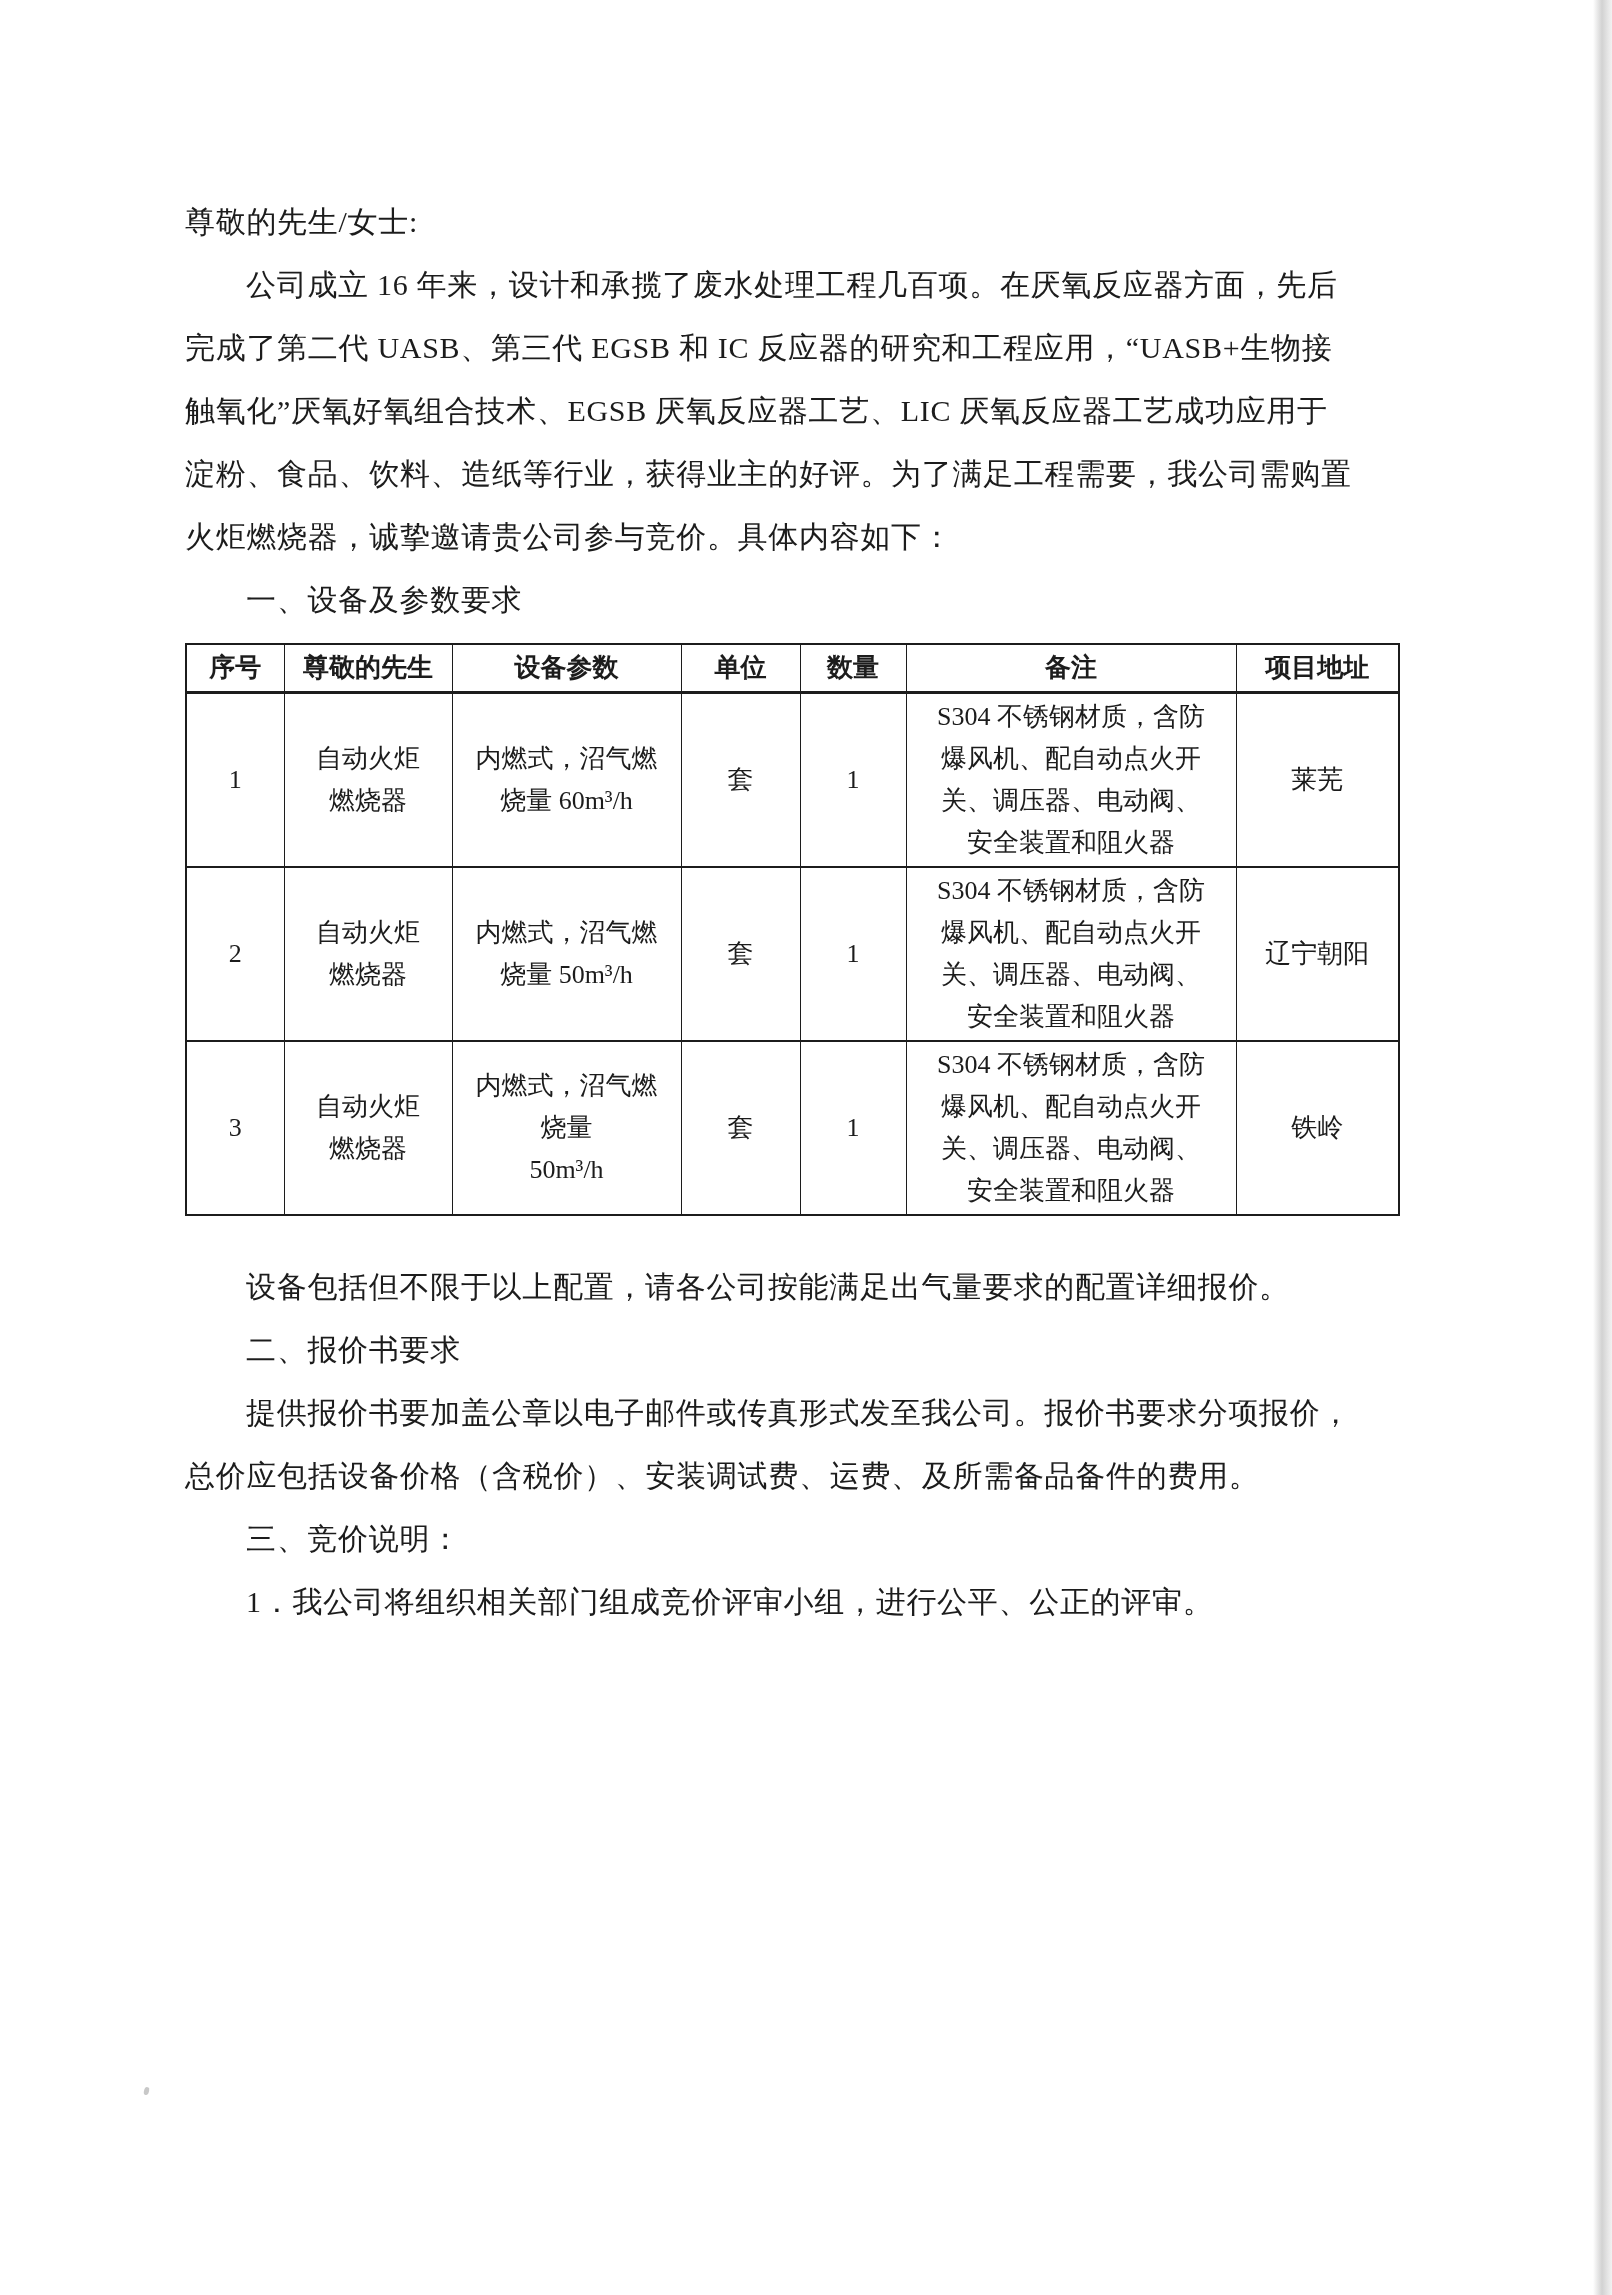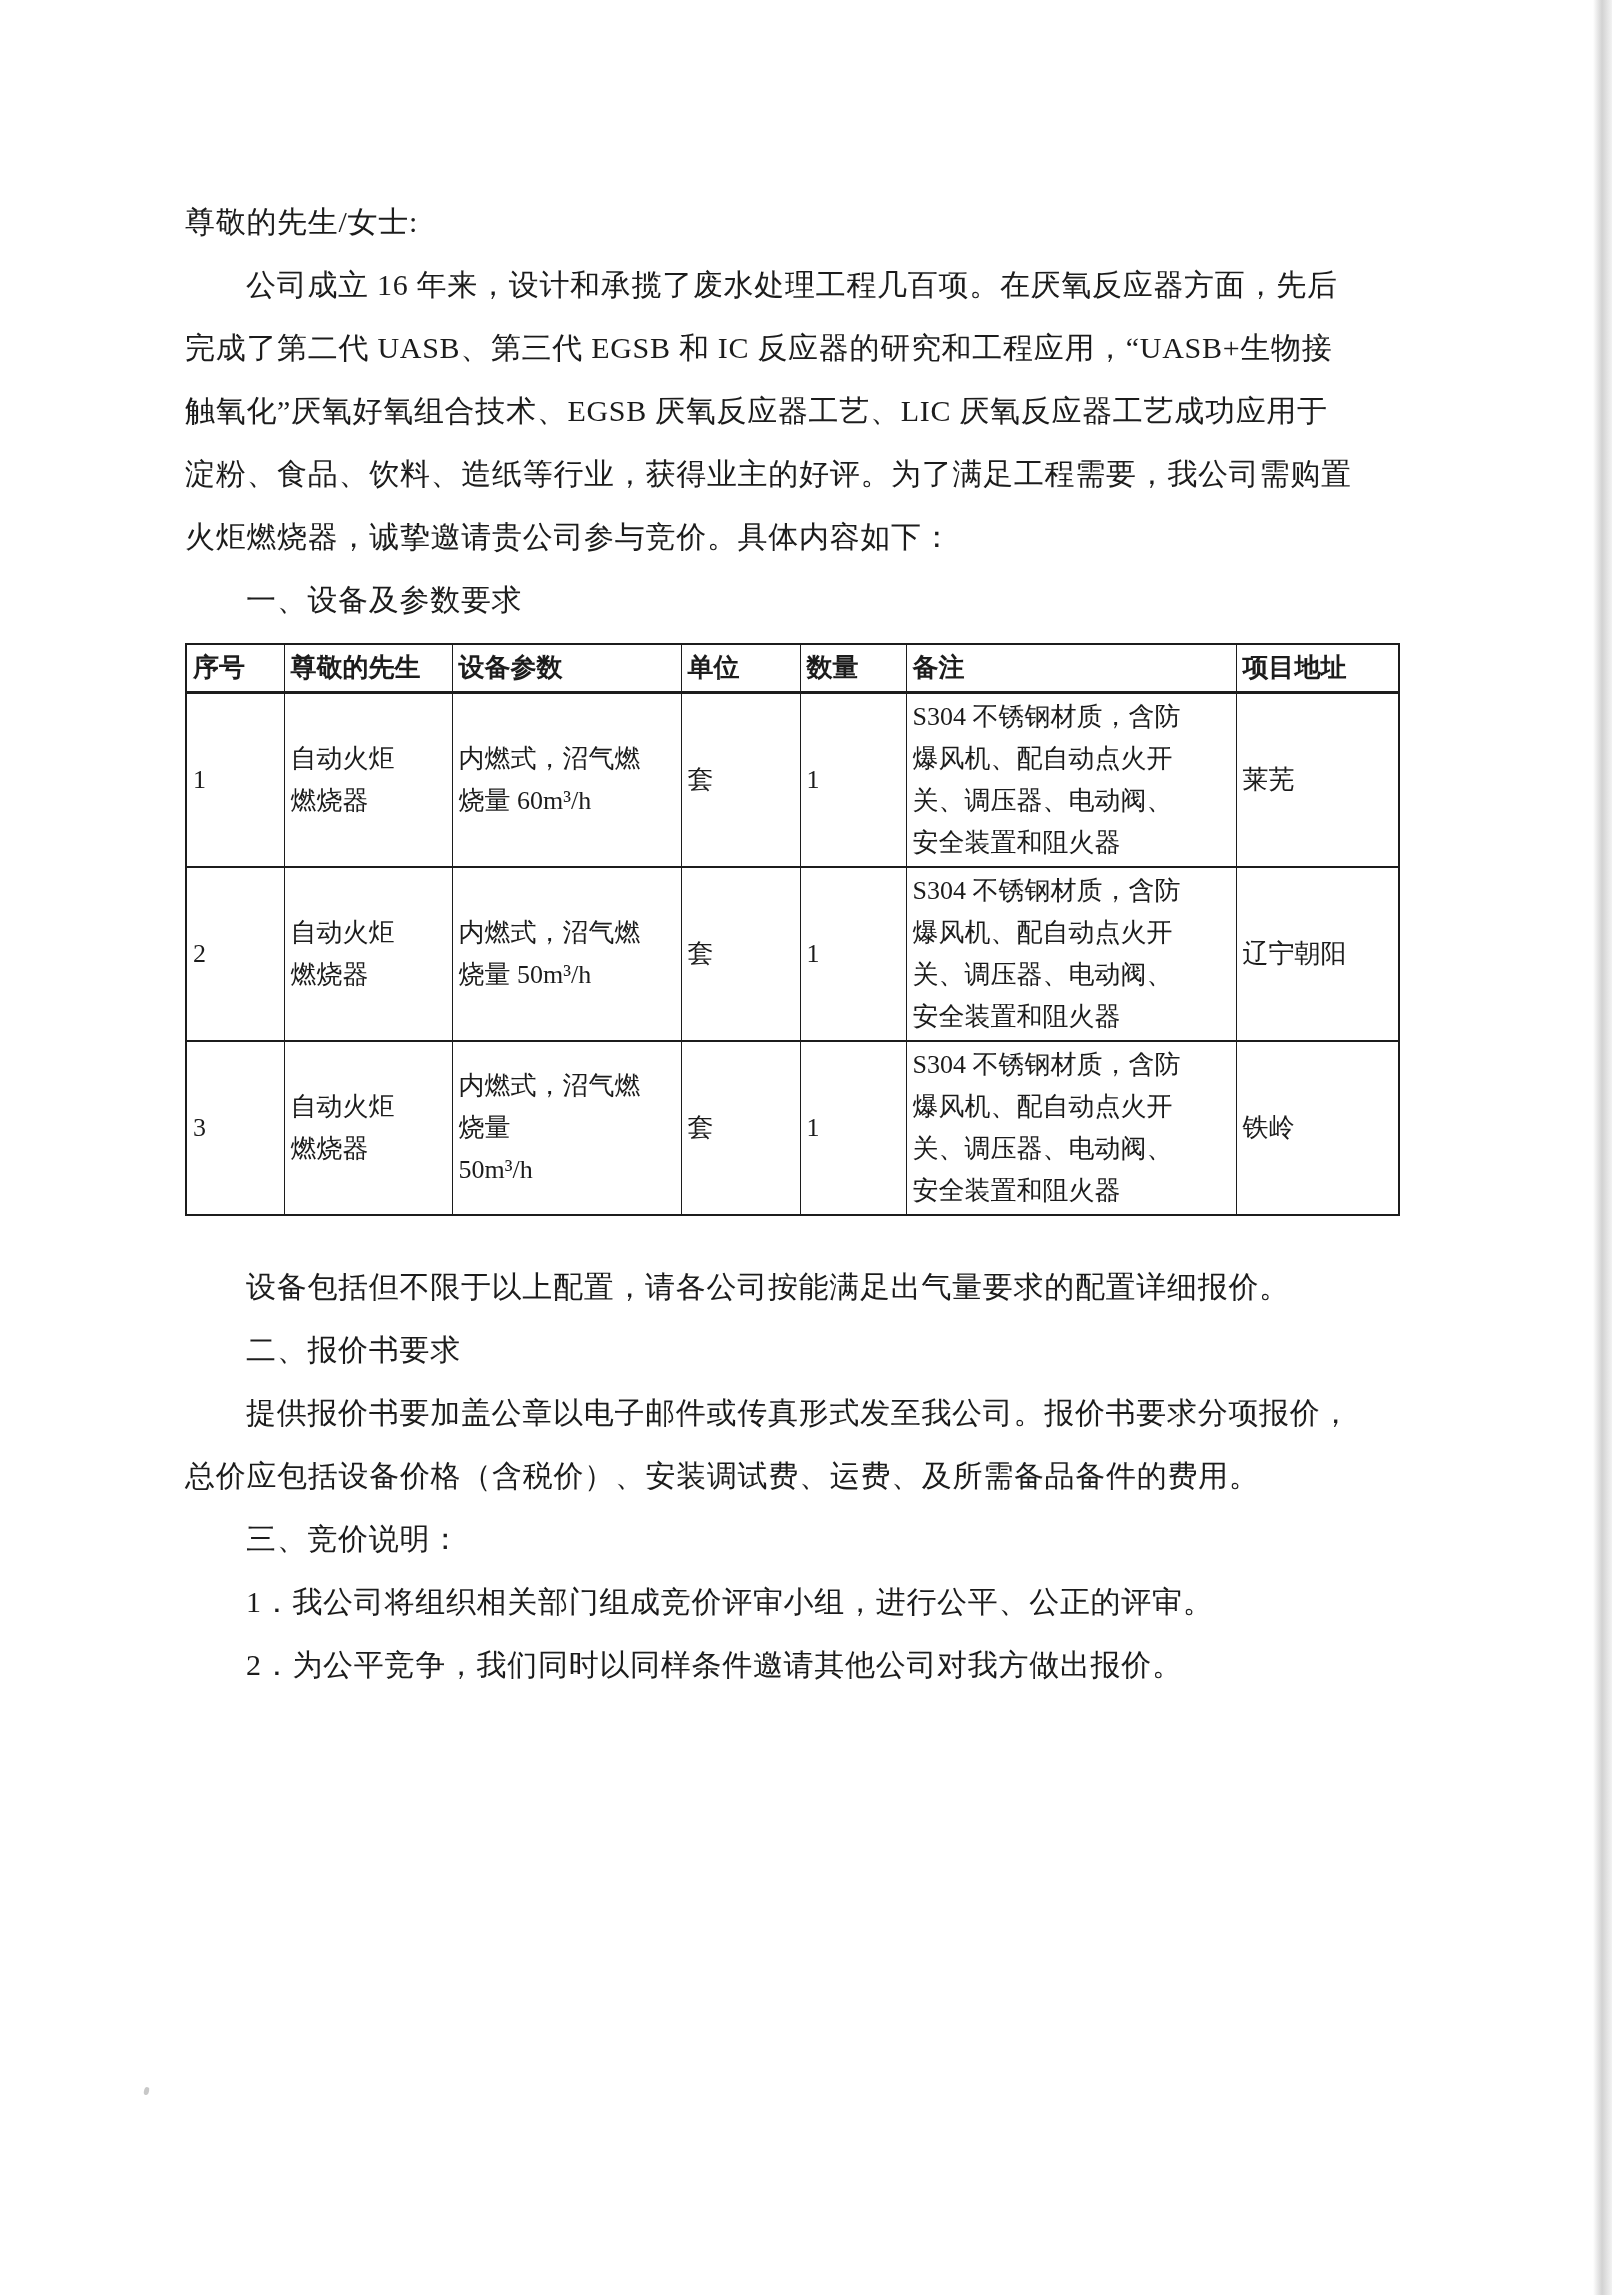--- a/index.html
+++ b/index.html
@@ -29,22 +29,22 @@
   
   .tbl-wrap{margin:11.7px 0 39px 0;}
   table.equip{
     border-collapse:collapse;table-layout:fixed;
     width:1211px;
     font-size:26px;line-height:42px;letter-spacing:0;
   }
   table.equip th,table.equip td{
     border-left:1.3px solid #1c1c1c;border-right:1.3px solid #1c1c1c;
     border-top:2.6px solid #1c1c1c;border-bottom:2.6px solid #1c1c1c;
-    text-align:left;vertical-align:middle;
-    padding:0 6px;white-space:pre-line;text-indent:0;
+    text-align:center;vertical-align:middle;
+    padding:0 0;white-space:pre-line;text-indent:0;
     overflow:hidden;
     margin-left:36px;
   }
   table.equip{border:2.6px solid #1c1c1c;}
   table.equip thead th{font-weight:bold;height:46px;border-bottom:3.3px solid #1c1c1c;line-height:39px;}
   table.equip tbody td{height:172px;}
   col.c0{width:98px;}col.c1{width:168px;}col.c2{width:229px;}
   col.c3{width:119px;}col.c4{width:106px;}col.c5{width:330px;}col.c6{width:163px;}
   
   .speck{
@@ -143,20 +143,19 @@
     <p class="ind">设备包括但不限于以上配置，请各公司按能满足出气量要求的配置详细报价。</p>
 
     <h2 class="hd">二、报价书要求</h2>
 
     <p class="ml ind">提供报价书要加盖公章以电子邮件或传真形式发至我公司。报价书要求分项报价，
 总价应包括设备价格（含税价）、安装调试费、运费、及所需备品备件的费用。</p>
 
     <h2 class="hd">三、竞价说明：</h2>
 
     <p class="ind">1．我公司将组织相关部门组成竞价评审小组，进行公平、公正的评审。</p>
-    <p class="ind">2．为公平竞争，我们同时以同样条件邀请其他公司对我方做出报价。</p>
 
   </div>
 
   <div class="speck"></div>
   <div class="edge-shadow"></div>
 </div>
 
 
 </body></html>

